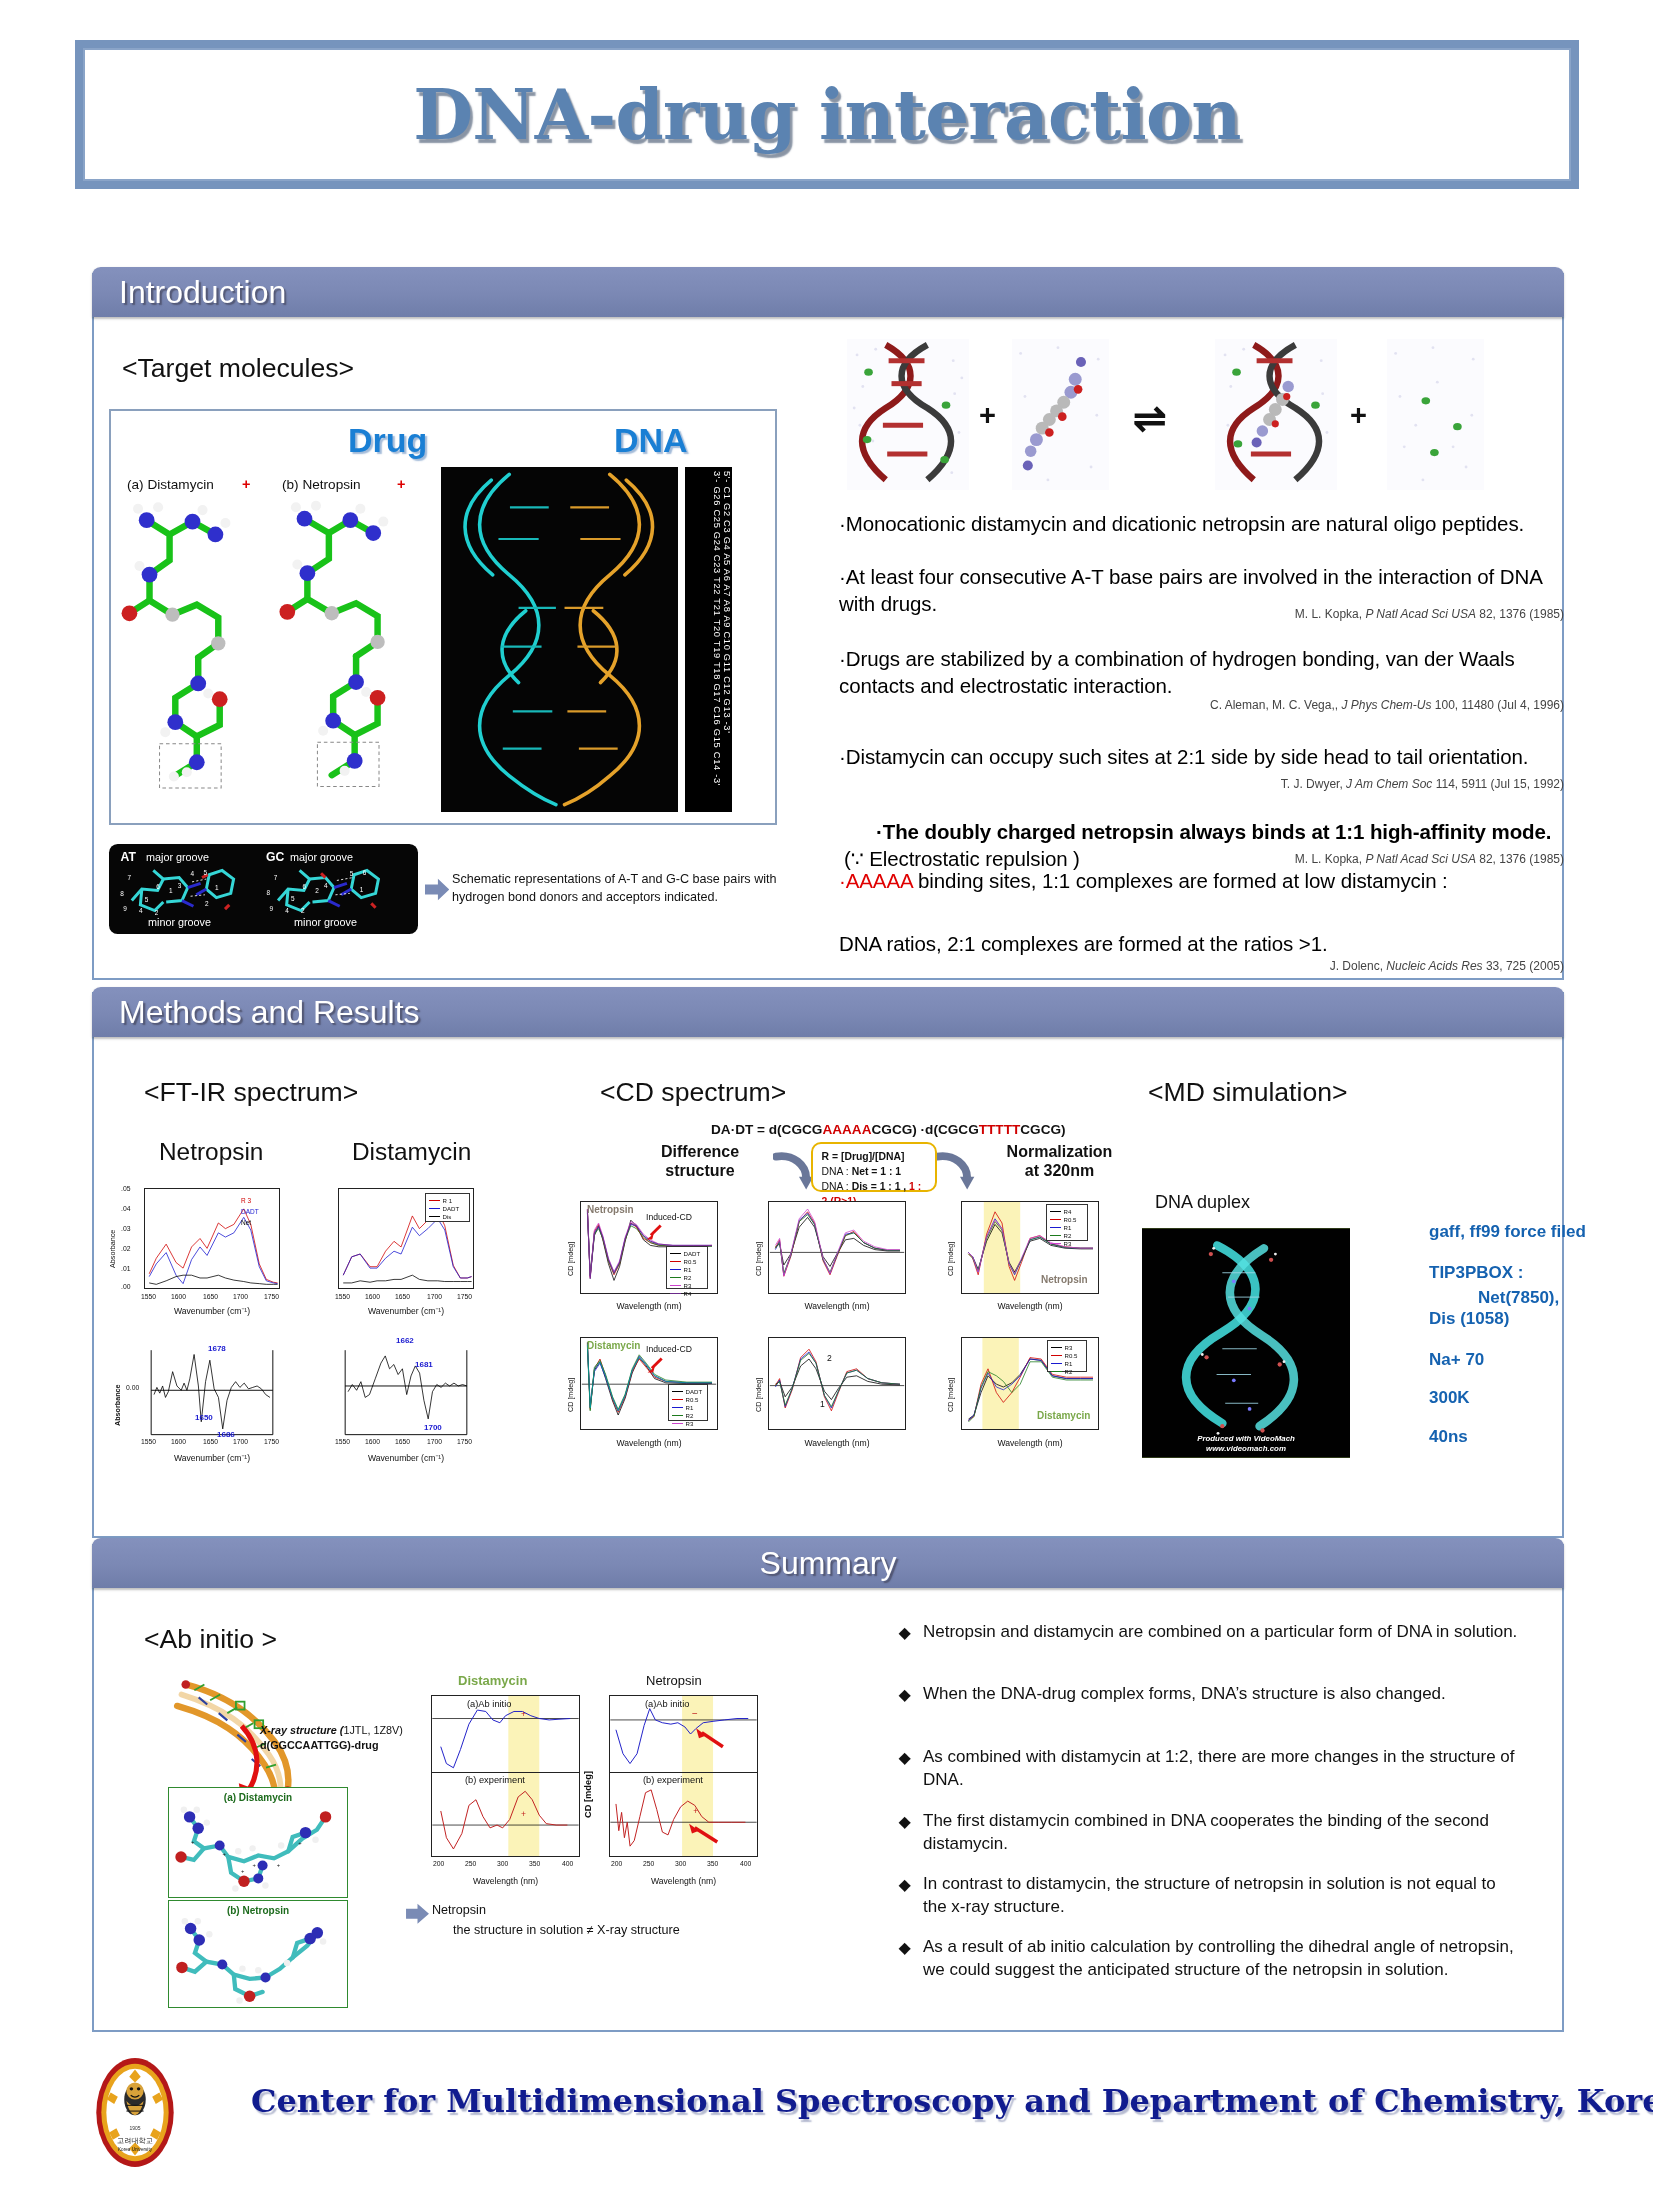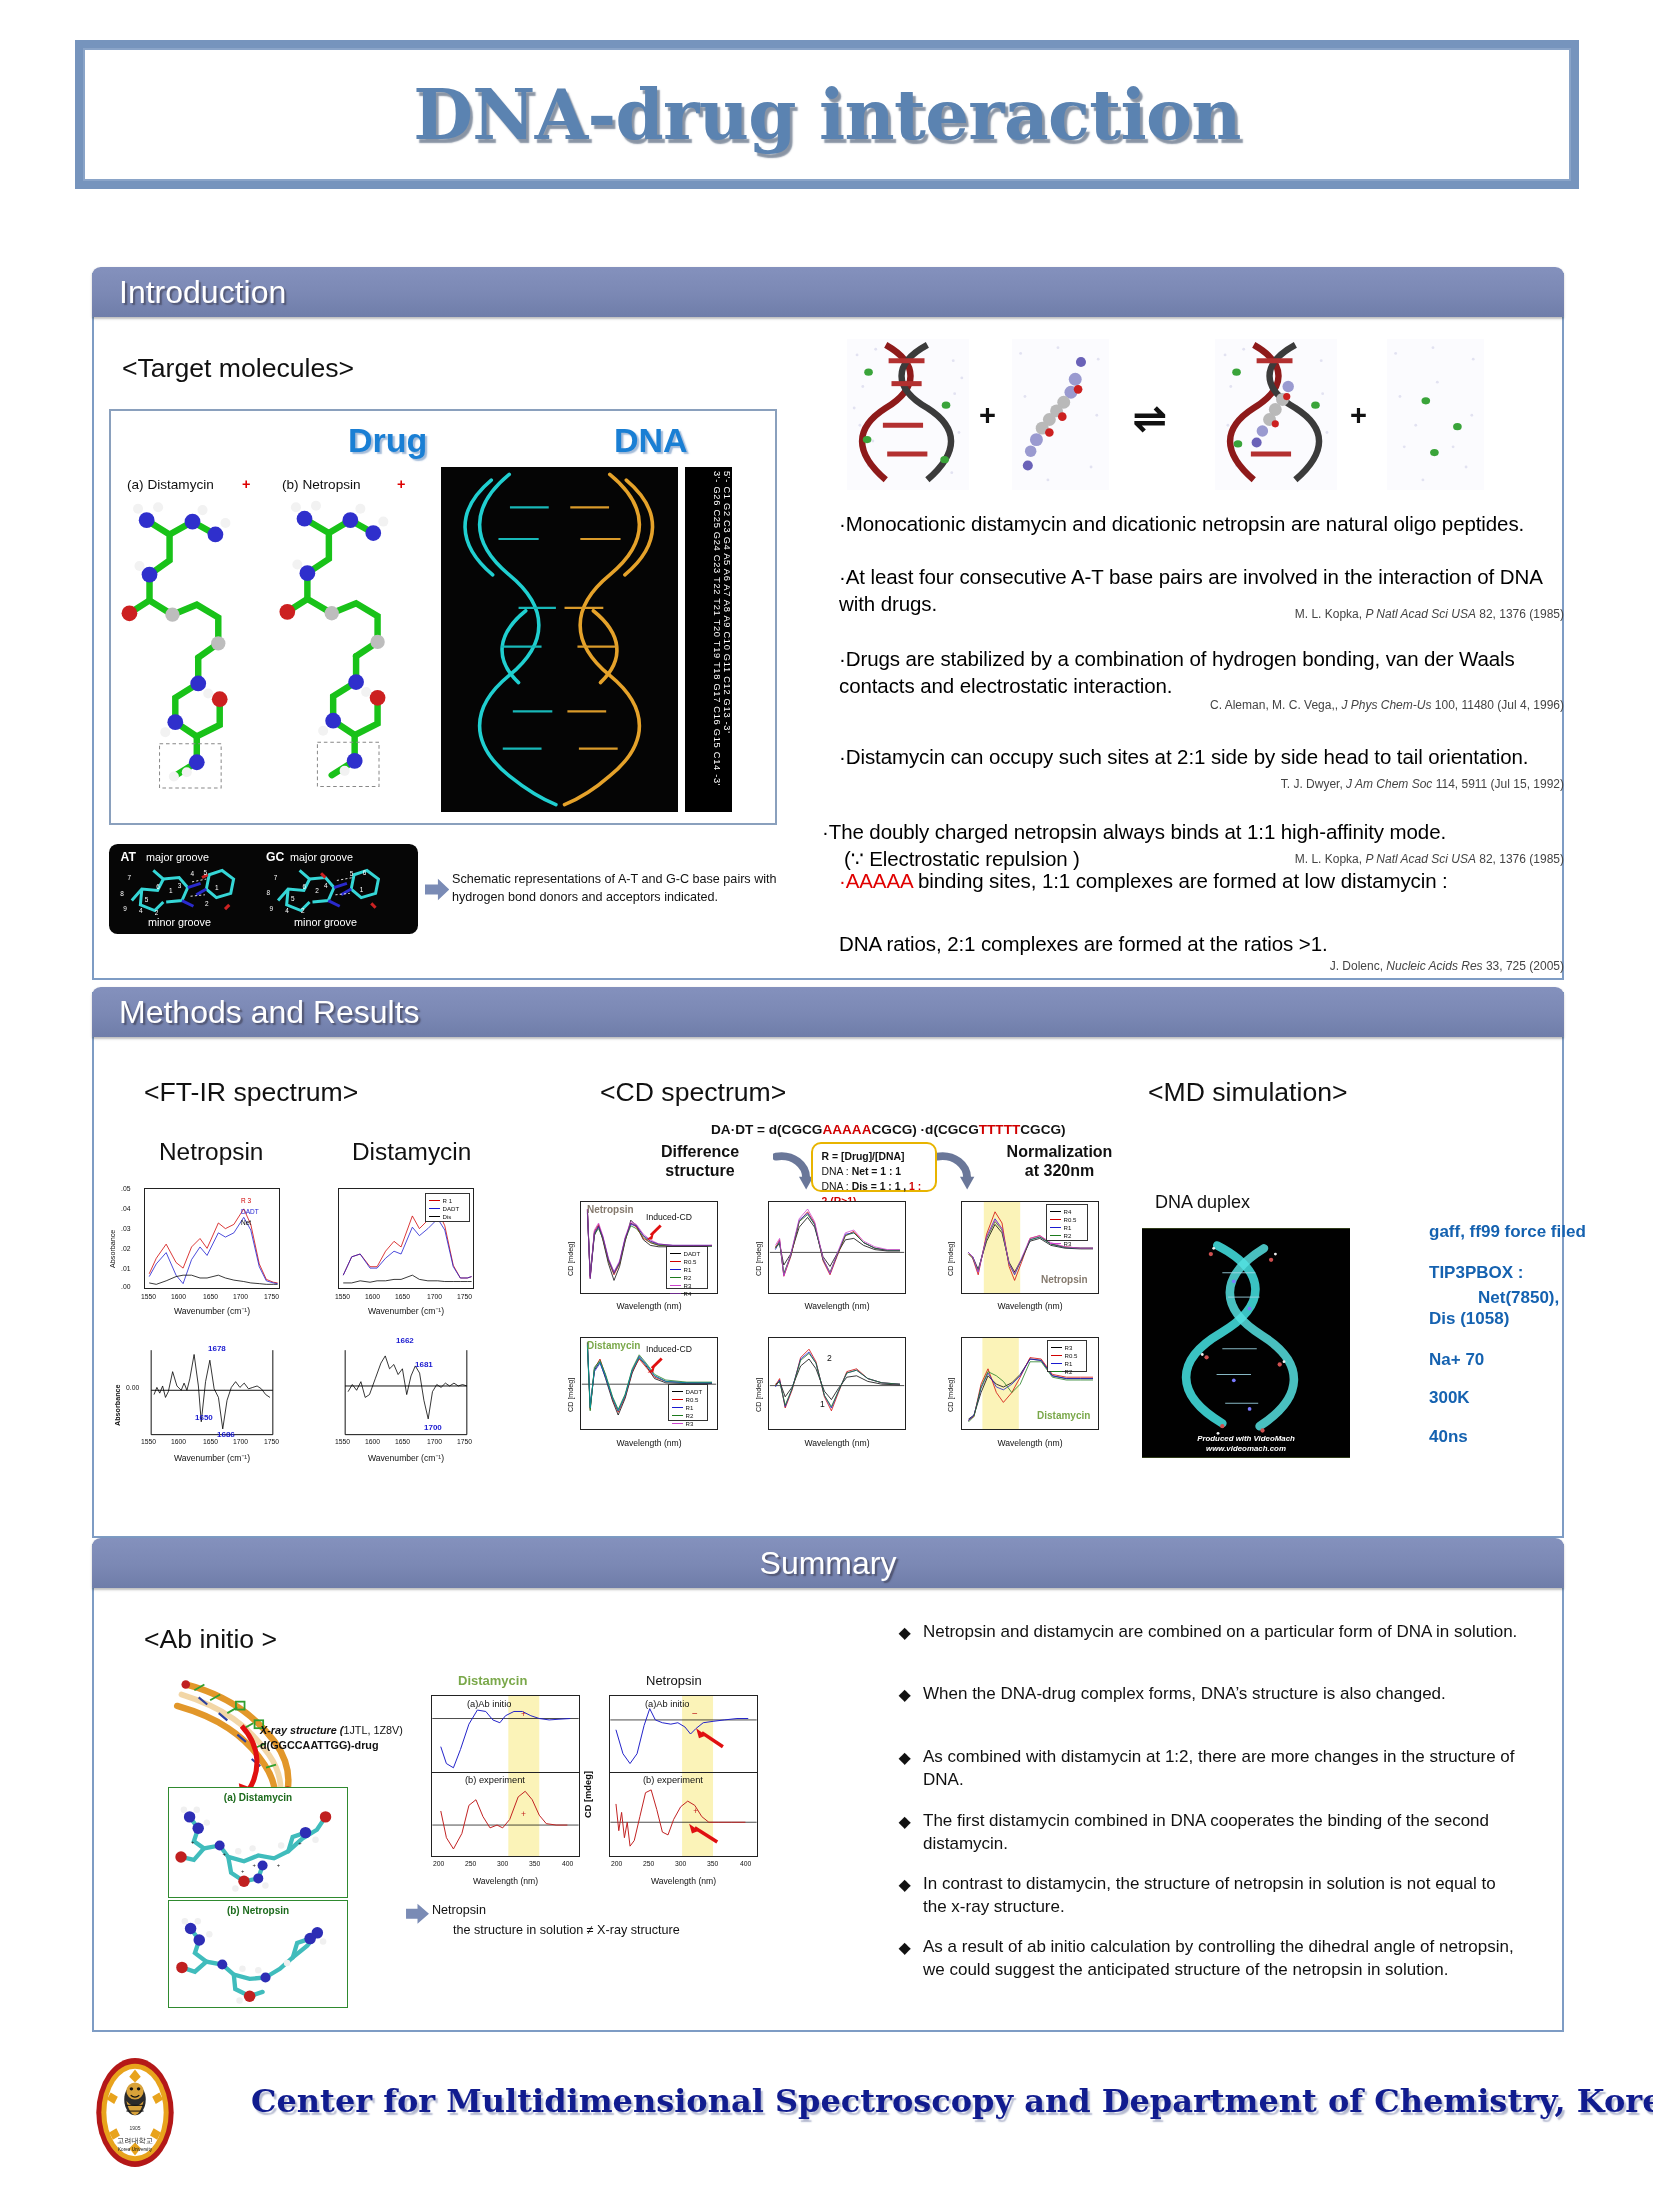--- a/index.html
+++ b/index.html
@@ -454,21 +454,21 @@
 <div class="intro-txt" style="left:839px;top:646px;width:724px;">·Drugs are stabilized by a combination of hydrogen bonding, van der Waals contacts  and electrostatic interaction.</div>
 <div class="refline" style="left:1106px;top:698px;width:458px;">
   <span>C. Aleman, M. C. Vega,, </span><i>J Phys Chem-Us</i><span> 100, 11480 (Jul 4, 1996)</span>
 </div>
 
 <div class="intro-txt" style="left:839px;top:744px;width:724px;">·Distamycin can occupy such sites at 2:1 side by side head to tail orientation.</div>
 <div class="refline" style="left:1120px;top:777px;width:444px;">
   <span>T. J. Dwyer, </span><i>J Am Chem Soc</i><span> 114, 5911 (Jul 15, 1992)</span>
 </div>
 
-<div class="intro-txt" style="left:822px;top:819px;width:724px;">·The doubly charged netropsin always binds at 1:1 high-affinity mode.</div>
+<div class="intro-txt" style="left:876px;top:819px;width:724px;font-weight:bold;">·The doubly charged netropsin always binds at 1:1 high-affinity mode.</div>
 <div class="intro-txt" style="left:844px;top:846px;width:445px;">(∵ Electrostatic repulsion )</div>
 <div class="refline" style="left:1149px;top:852px;width:415px;">
   <span>M. L. Kopka,  </span><i>P Natl Acad Sci USA</i><span> 82, 1376 (1985)</span>
 </div>
 
 <div class="intro-txt" style="left:839px;top:868px;width:724px;">
   <span class="red">·AAAAA</span><span> binding sites, 1:1 complexes are formed at low distamycin :</span>
 </div>
 <div class="intro-txt" style="left:839px;top:931px;width:724px;">DNA ratios,                  2:1 complexes are formed at the ratios &gt;1.</div>
 <div class="refline" style="left:1149px;top:959px;width:415px;">

